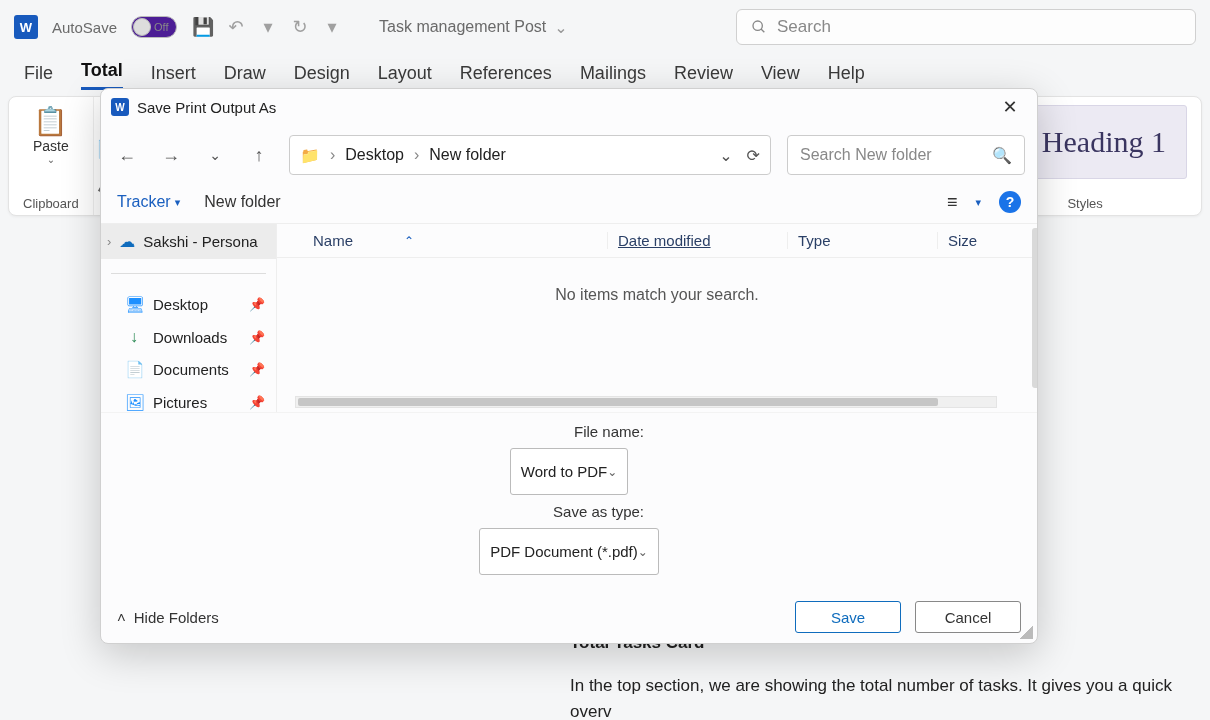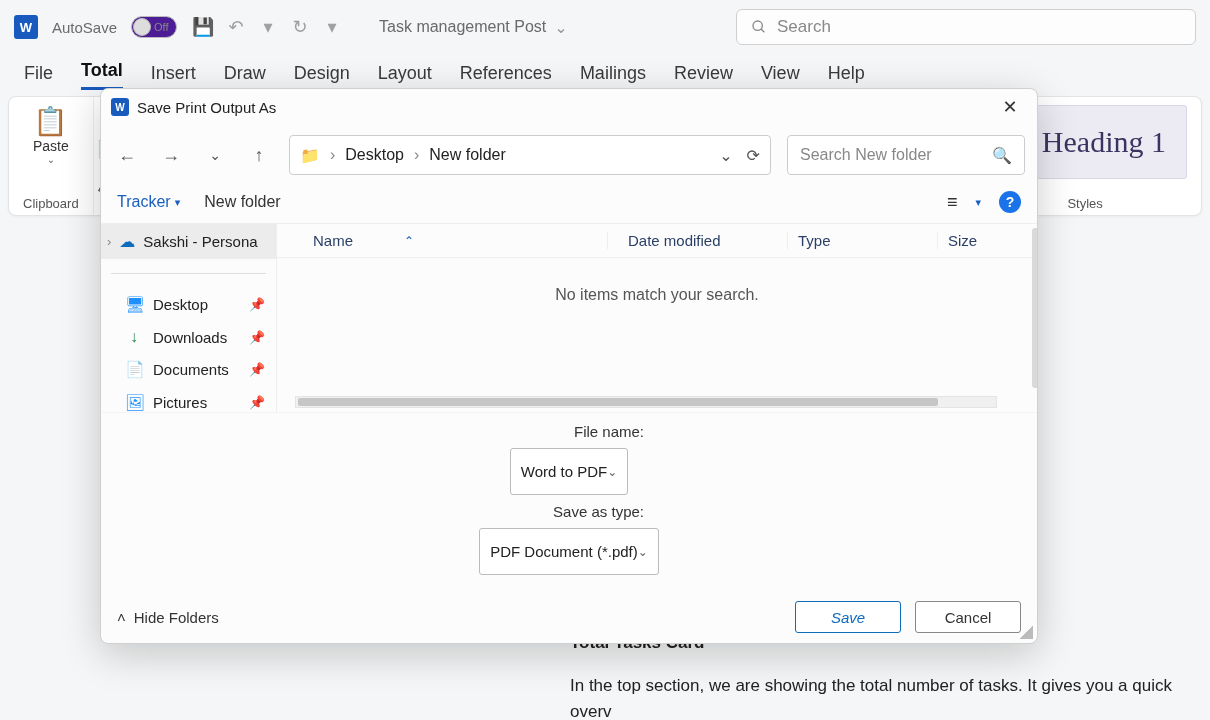--- a/index.html
+++ b/index.html
@@ -68,37 +68,37 @@
   .desktop-ic { color:#1e90ff;}
   .download-ic { color:#2e8b57;}
   .doc-ic { color:#6a6a6a;}
   .pic-ic { color:#1e90ff;}
   .music-ic { color:#e25822;}
 
   .dlg-files { flex:1; display:flex; flex-direction:column; position:relative;}
   .file-head { display:flex; border-bottom:1px solid #eee; font-size:15px; color:#2a3f66; height:34px; align-items:center;}
   .fh-name { width:330px; padding-left:36px; display:flex; align-items:center; gap:51px;}
   .caret-up { color:#1a5fbf; font-size:12px;}
-  .fh-date { width:180px; border-left:1px solid #eee; padding-left:20px;}
+  .fh-date { width:180px; border-left:1px solid #eee; padding-left:10px;text-decoration:underline;}
   .fh-type { width:150px; border-left:1px solid #eee; padding-left:10px;}
   .fh-size { flex:1; border-left:1px solid #eee; padding-left:10px;}
   .empty-msg { text-align:center; color:#555; font-size:16px; margin-top:28px;}
   .vscroll { position:absolute; right:-5px; top:4px; width:10px; height:160px; background:#d9d9d9; border-radius:3px;}
   .hscroll-track { position:absolute; left:18px; right:40px; bottom:4px; height:12px; background:#f0f0f0; border:1px solid #e4e4e4; }
   .hscroll-thumb { position:absolute; left:2px; top:1px; height:8px; width:640px; background:#c6c6c6; border-radius:2px;}
 
   .dlg-bottom { padding:10px 16px 8px 16px; border-top:1px solid #f3f3f3;}
   .form-row { display:flex; align-items:center; gap:8px; margin-bottom:8px;flex-direction:column;}
   .form-label { width:150px; text-align:right; font-size:15px; color:#333;}
   .form-field { flex:1; height:28px; border:1px solid #bbb; border-radius:3px; display:flex; align-items:center; padding:14px 10px; font-size:15px; background:#fff; justify-content:space-between;}
   .chev-sm { color:#666; font-size:12px;}
   .dlg-footer { display:flex; align-items:center; padding:10px 16px 10px 16px;}
   .hide-folders { display:flex; align-items:center; gap:8px; font-size:15px; color:#333; cursor:pointer;}
   .btn { width:106px; height:32px; border:1px solid #888; background:#fff; border-radius:3px; font-size:15px; cursor:pointer;}
-  .btn-save { border-color:#0f6cbd; color:#0f6cbd; margin-left:auto; margin-right:14px;font-style:italic;}
+  .btn-save { border-color:#0f6cbd; color:#0f6cbd; margin-left:auto; margin-right:14px;}
   .btn-cancel { color:#333;}
   .resize-grip { position:absolute; right:4px; bottom:4px; width:14px; height:14px; background:
     linear-gradient(135deg, transparent 50%, #bbb 50%);}
 
 </style>
 </head>
 <body>
 
 <div class="titlebar">
   <div class="word-icon">W</div>

